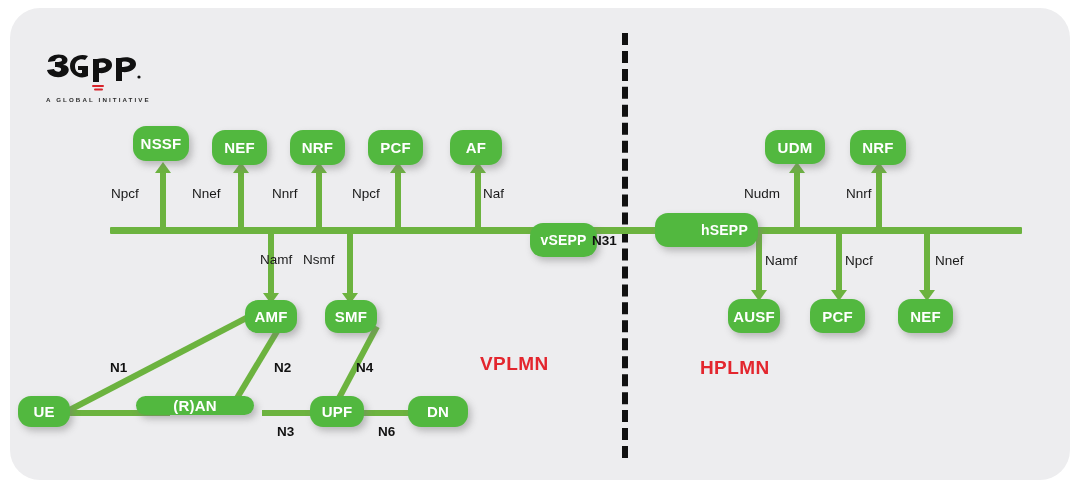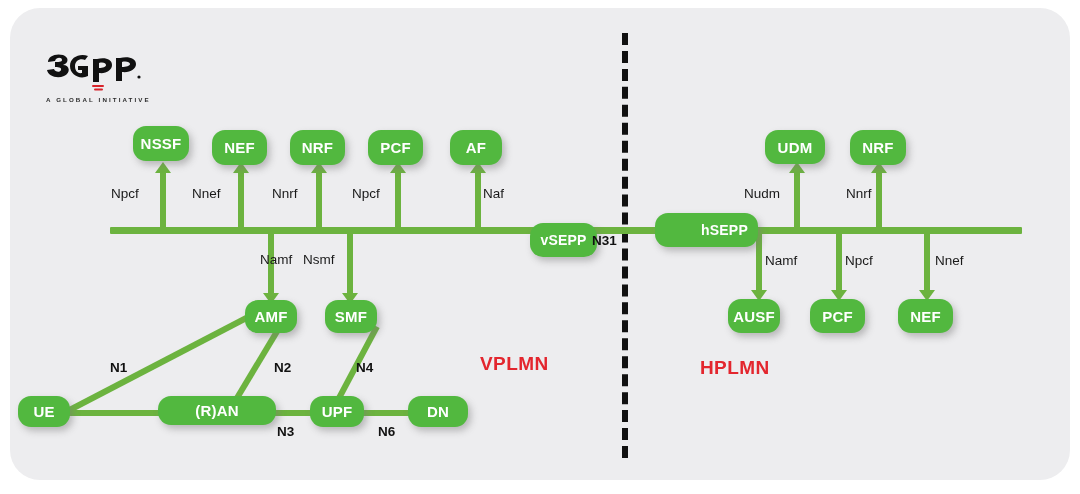--- a/index.html
+++ b/index.html
@@ -166,21 +166,21 @@
     <span>SMF</span>
   </div>
 
   <div class="hline" style="left:60px;top:410px;width:110px;"></div>
   <div class="hline" style="left:262px;top:410px;width:58px;"></div>
   <div class="hline" style="left:362px;top:410px;width:50px;"></div>
 
   <div class="node" style="left:18px;top:396px;width:52px;height:31px;">
     <span>UE</span>
   </div>
-  <div class="node" style="left:158px;top:396px;width:118px;height:29px;">
+  <div class="node" style="left:136px;top:396px;width:118px;height:19px;">
     <span>(R)AN</span>
   </div>
   <div class="node" style="left:310px;top:396px;width:54px;height:31px;">
     <span>UPF</span>
   </div>
   <div class="node" style="left:408px;top:396px;width:60px;height:31px;">
     <span>DN</span>
   </div>
 
   <div class="rpl" style="left:110px;top:360px;">N1</div>

